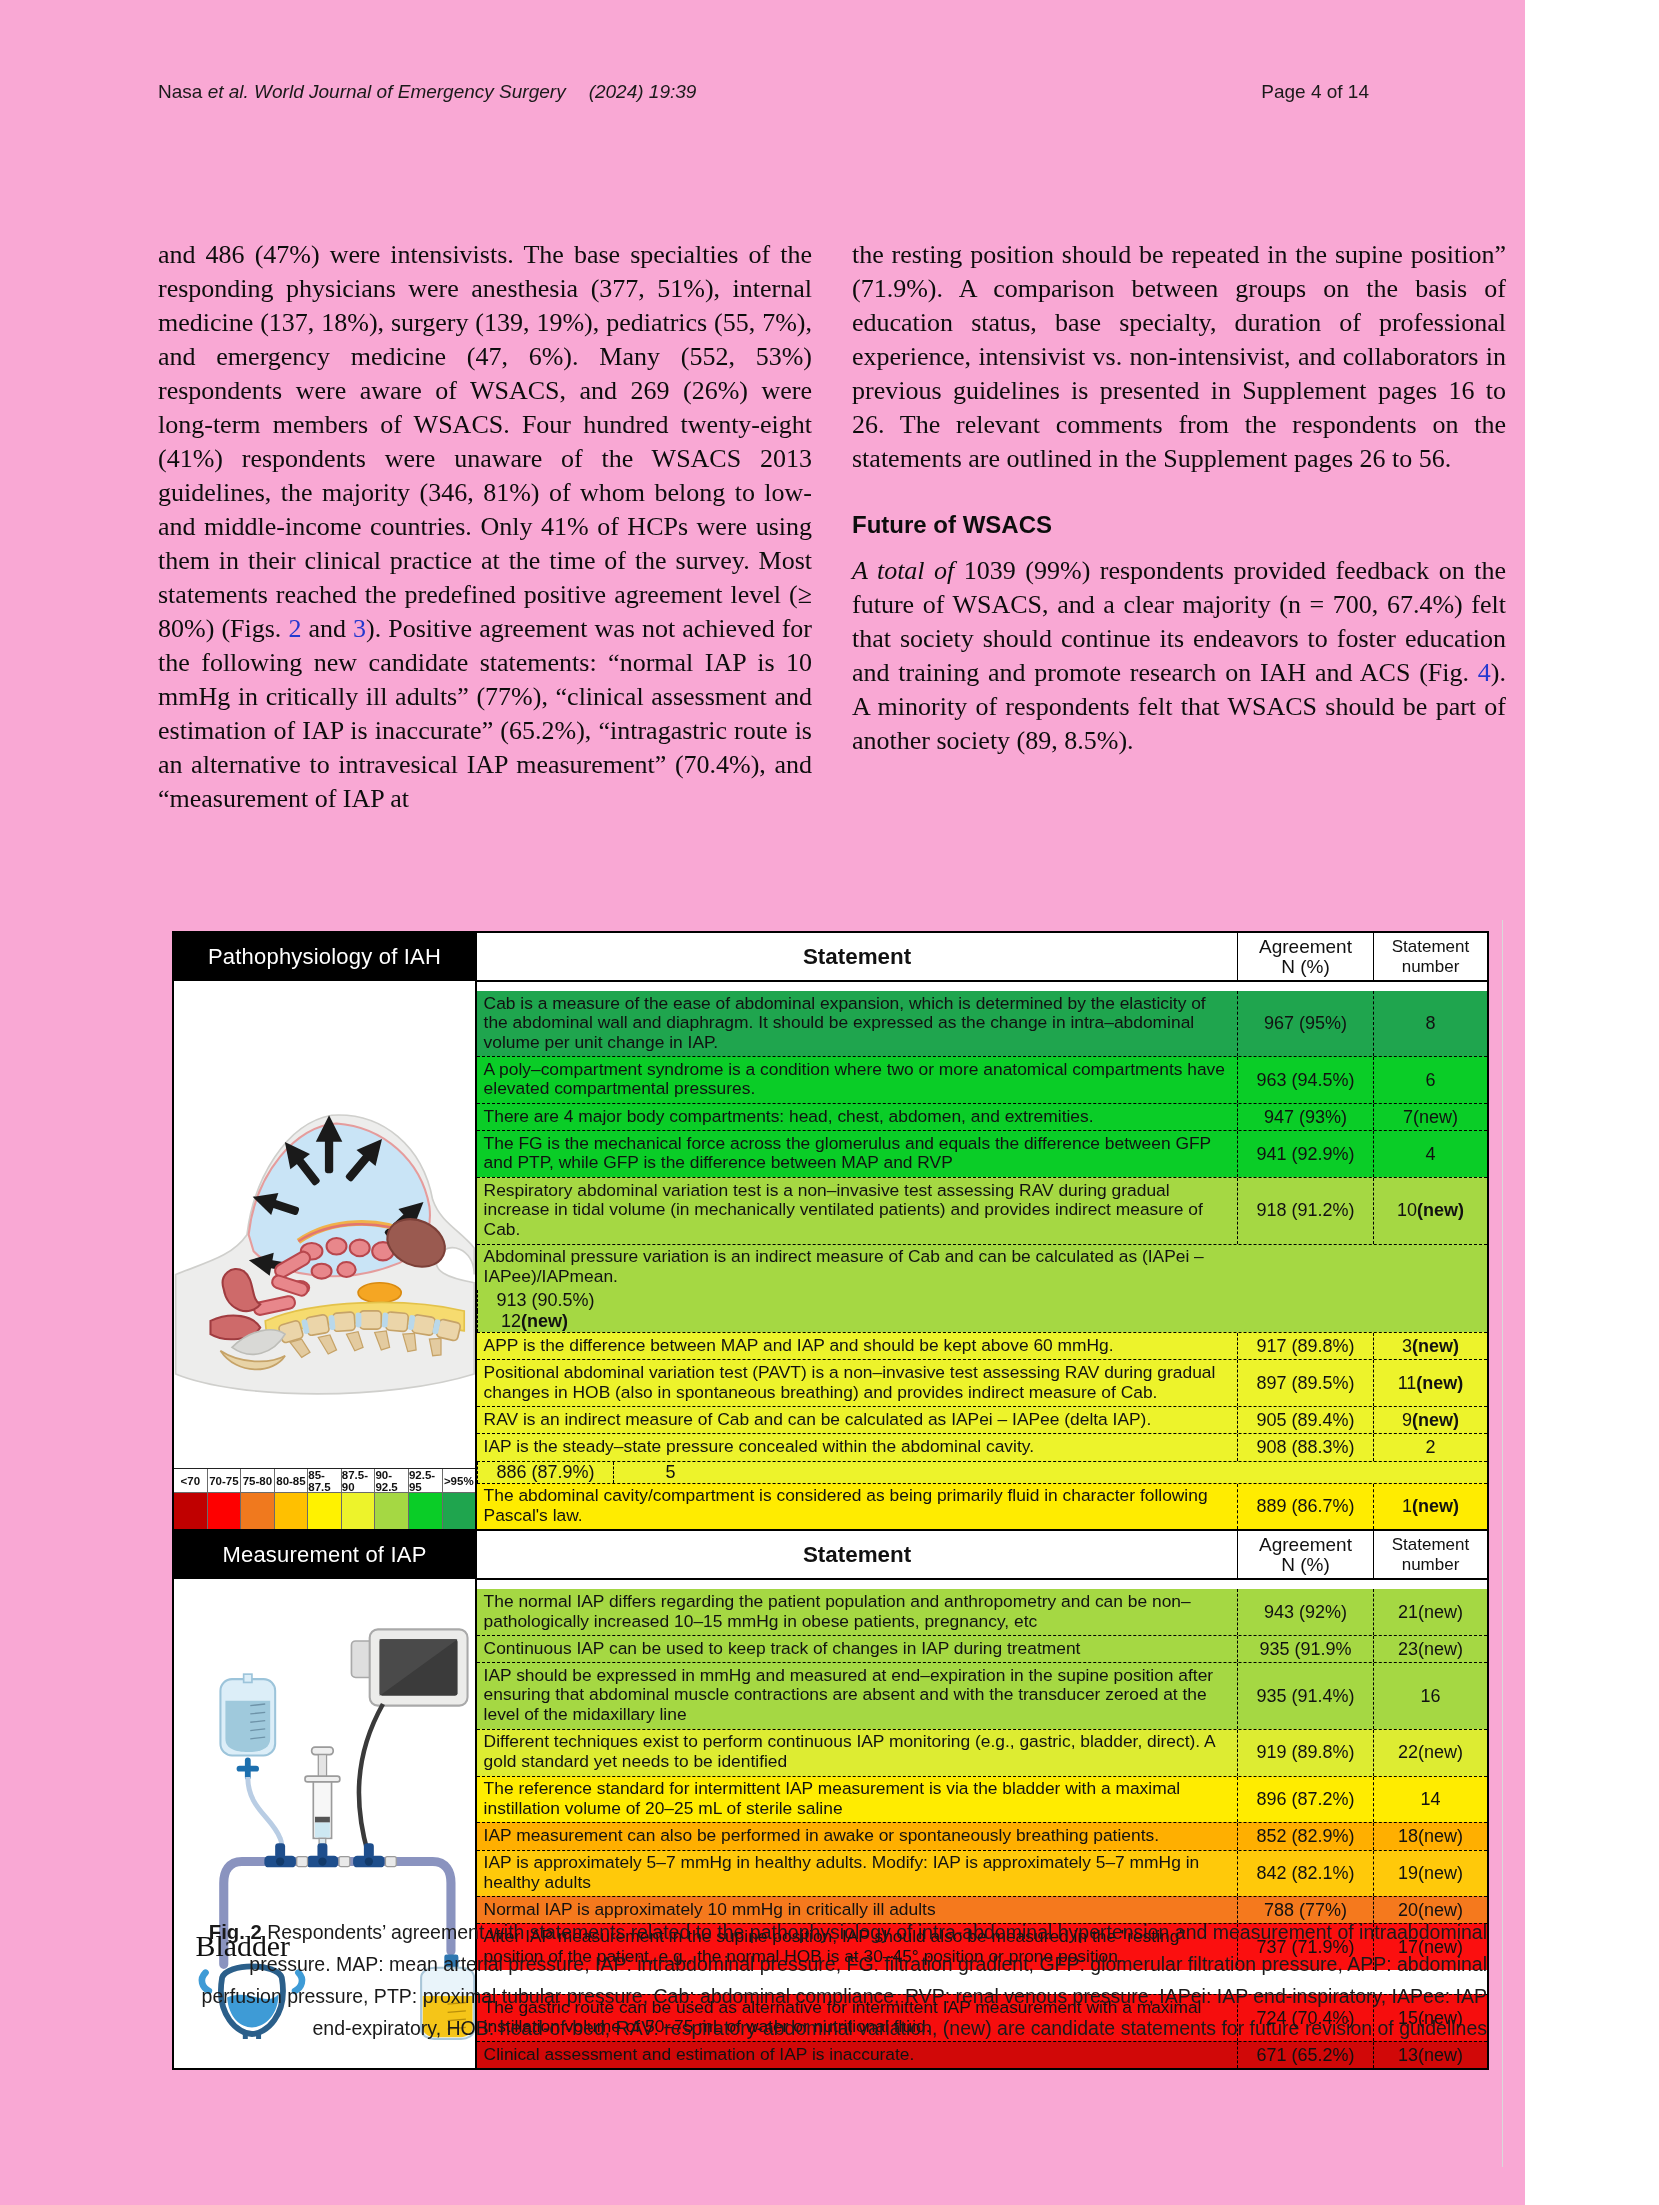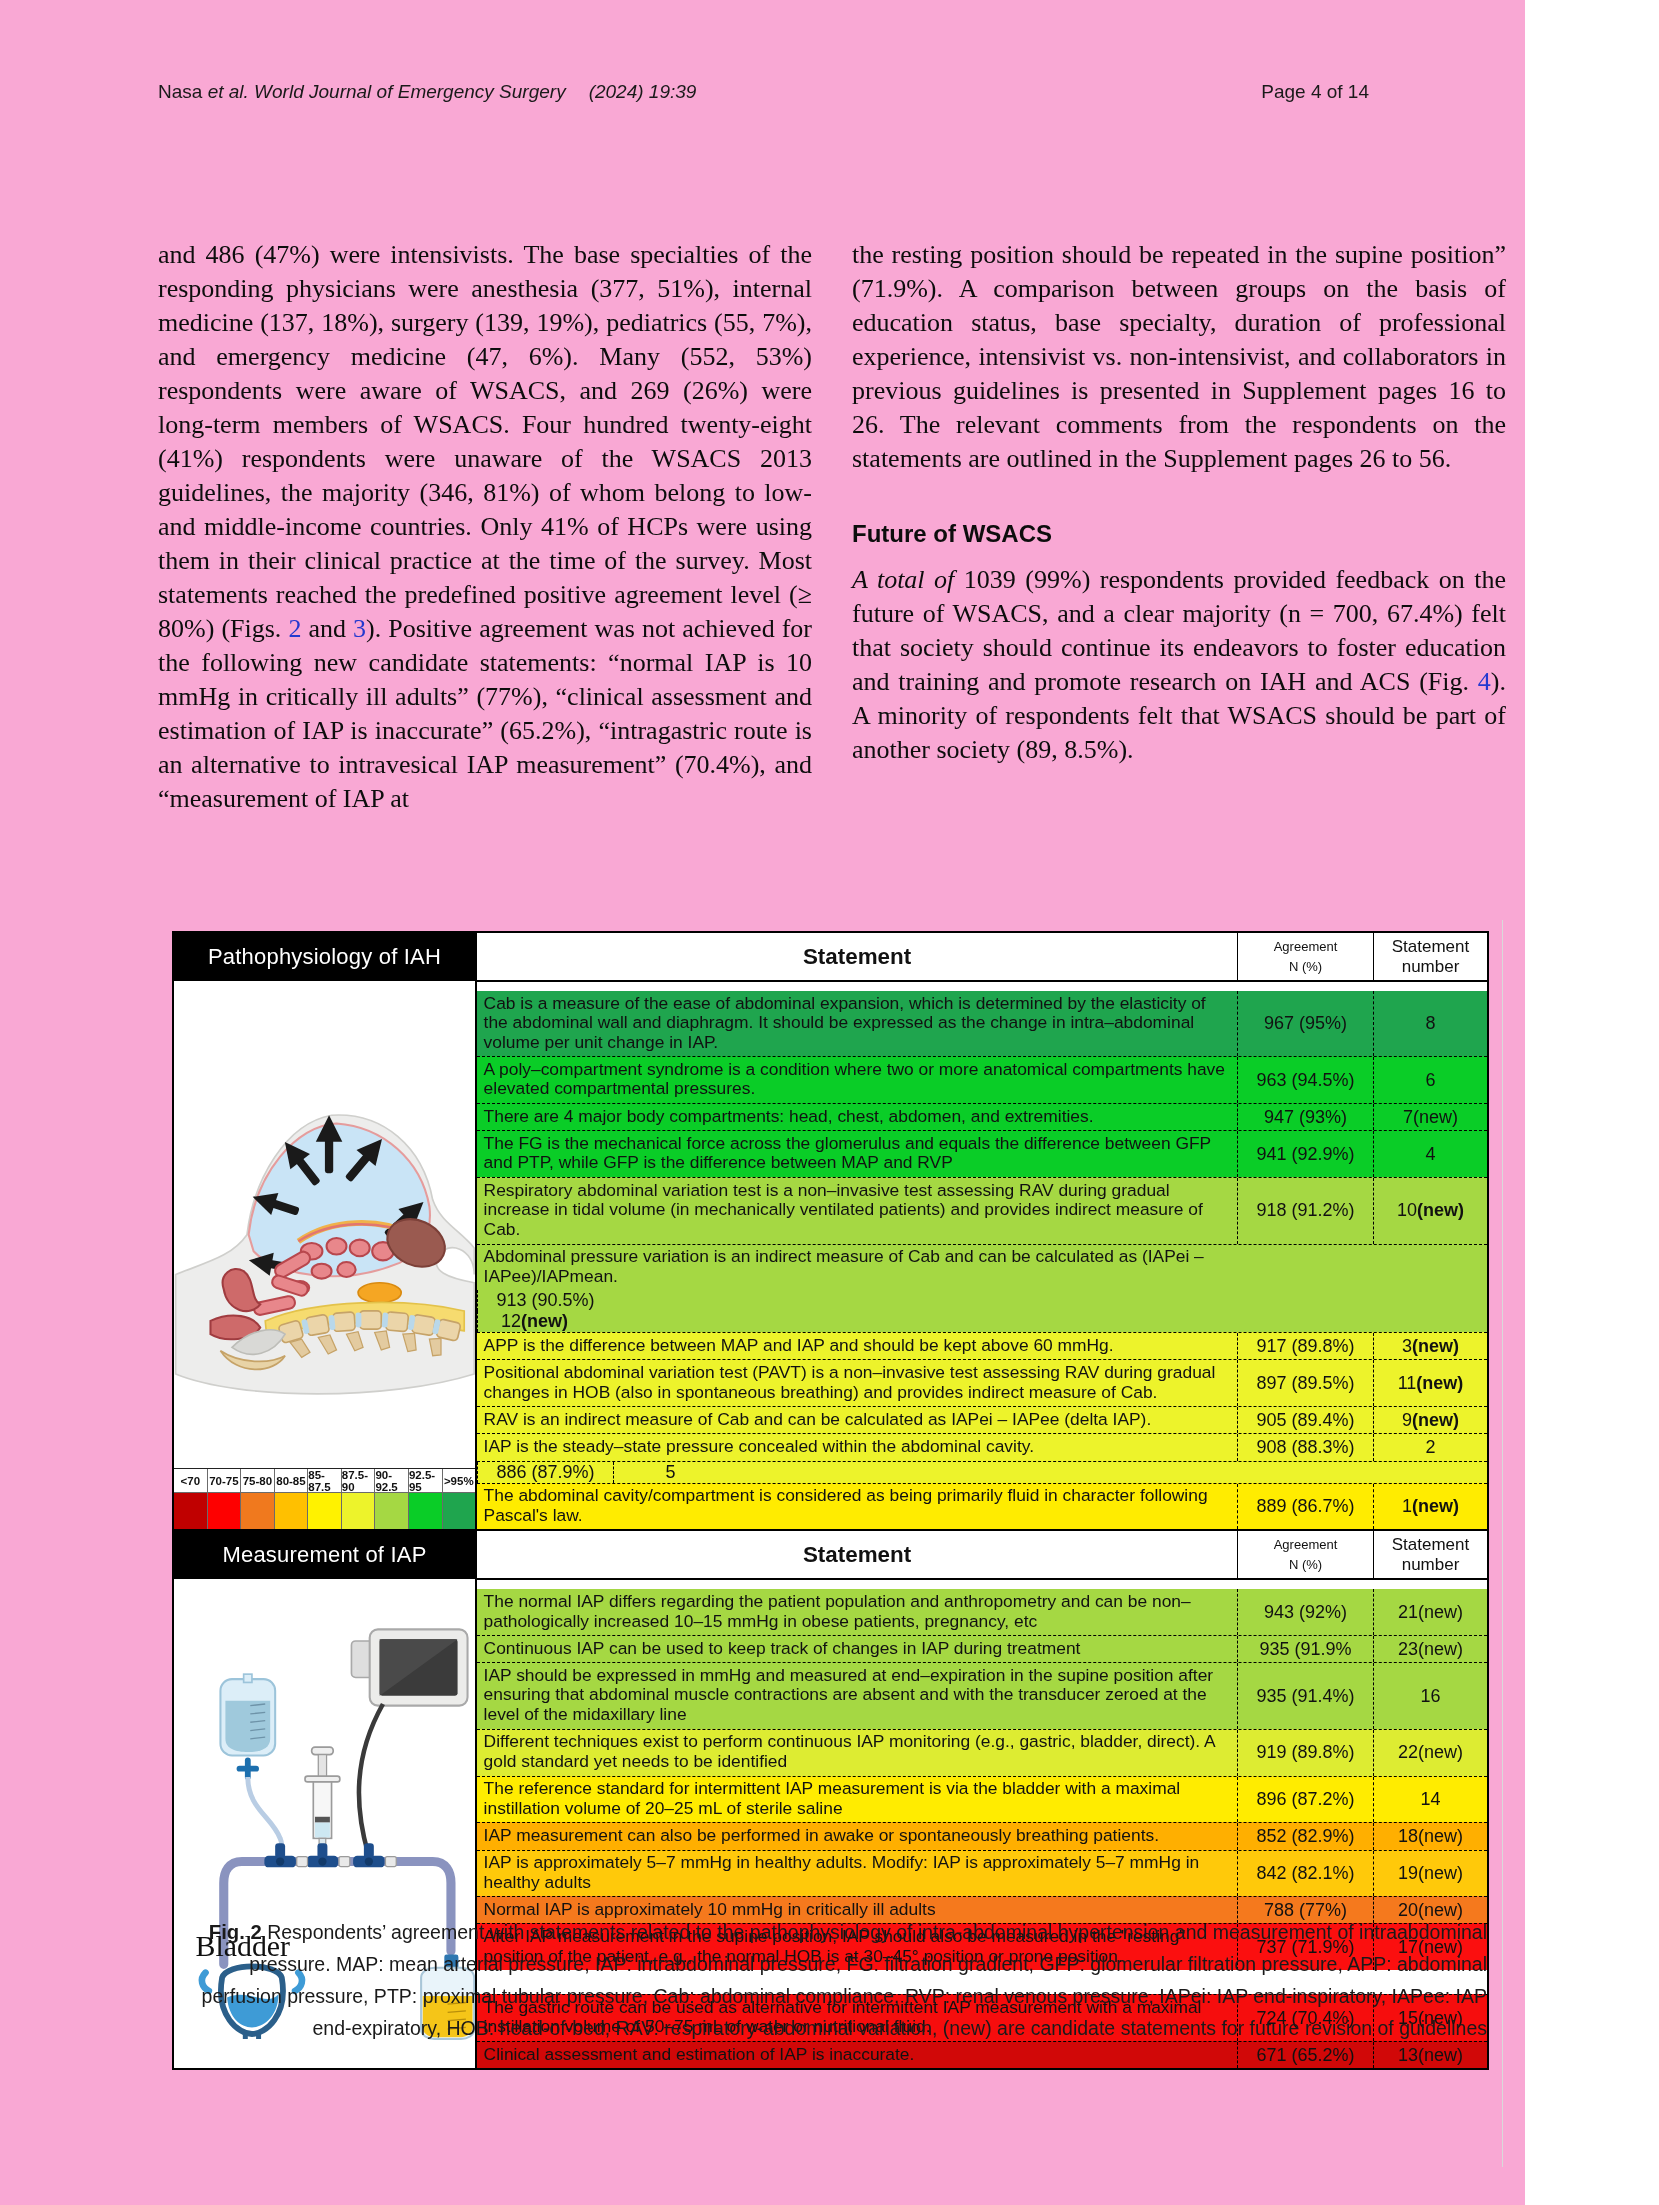--- a/index.html
+++ b/index.html
@@ -15,39 +15,39 @@
 
   
   .col{position:absolute;top:238px;width:654px;font-size:26px;line-height:34px;
        text-align:justify;color:#0d0d0d;}
   .col-left{left:158px;}
   .col-right{left:852px;}
   .seg-link{color:#2439cf;}
   .seg-it{font-style:italic;}
   .seg-bd{font-weight:bold;}
   .sec-head{font-family:"Liberation Sans",sans-serif;font-weight:bold;font-size:24px;
-            margin:45px 0 15px 0;text-align:left;line-height:26.6px;}
+            margin:36px 0 15px 0;text-align:left;line-height:26.6px;}
 
   
   .figure{position:absolute;left:172px;top:931px;width:1318px;}
   .figframe-line{position:absolute;left:1502px;top:920px;width:0.8px;height:1247px;background:#d9d9d9;}
   .fig-table{display:flex;border:2.5px solid #000;width:1313px;background:#fff;
              font-family:"Liberation Sans",sans-serif;}
   .fig-table + .fig-table{border-top:none;}
   .left-panel{width:301px;min-width:301px;border-right:2.5px solid #000;display:flex;flex-direction:column;background:#fff;}
   .panel-header{height:47px;background:#000;color:#fff;display:flex;align-items:center;justify-content:center;
                 font-size:22px;letter-spacing:0.2px;border-bottom:1.7px solid #000;}
   .panel-art{flex:1;position:relative;overflow:hidden;background:#fff;}
   .panel-art svg{display:block;width:100%;height:100%;}
 
   .table-body{flex:1;display:flex;flex-direction:column;gap:9px;}
   .thead{display:flex;height:47px;border-bottom:2.1px solid #000;}
   .th{display:flex;align-items:center;justify-content:center;text-align:center;}
   .th-stmt{width:760px;font-weight:bold;font-size:22.4px;}
-  .th-agr{width:135px;border-left:1.7px solid #000;font-size:13px;line-height:20px;flex-direction:column;}
+  .th-agr{width:135px;border-left:1.7px solid #000;font-size:19px;line-height:20px;flex-direction:column;}
   .th-num{width:113px;border-left:1.7px solid #000;font-size:17px;line-height:20px;flex-direction:column;}
 
   .t-row{display:flex;border-top:1.7px dashed #000;}
   .t-row:first-child{border-top:none;}
   .c-stmt{width:760px;padding:2.5px 8.3px 4.1px 6.6px;font-size:17.4px;line-height:19.6px;box-sizing:border-box;}
   .c-agr{width:135px;border-left:1.2px dashed #000;display:flex;align-items:center;justify-content:center;
          font-size:18px;text-align:center;}
   .c-num{width:113px;border-left:1.2px dashed #000;display:flex;align-items:center;justify-content:center;
          font-size:18px;text-align:center;}
   .bd{font-weight:bold;}

